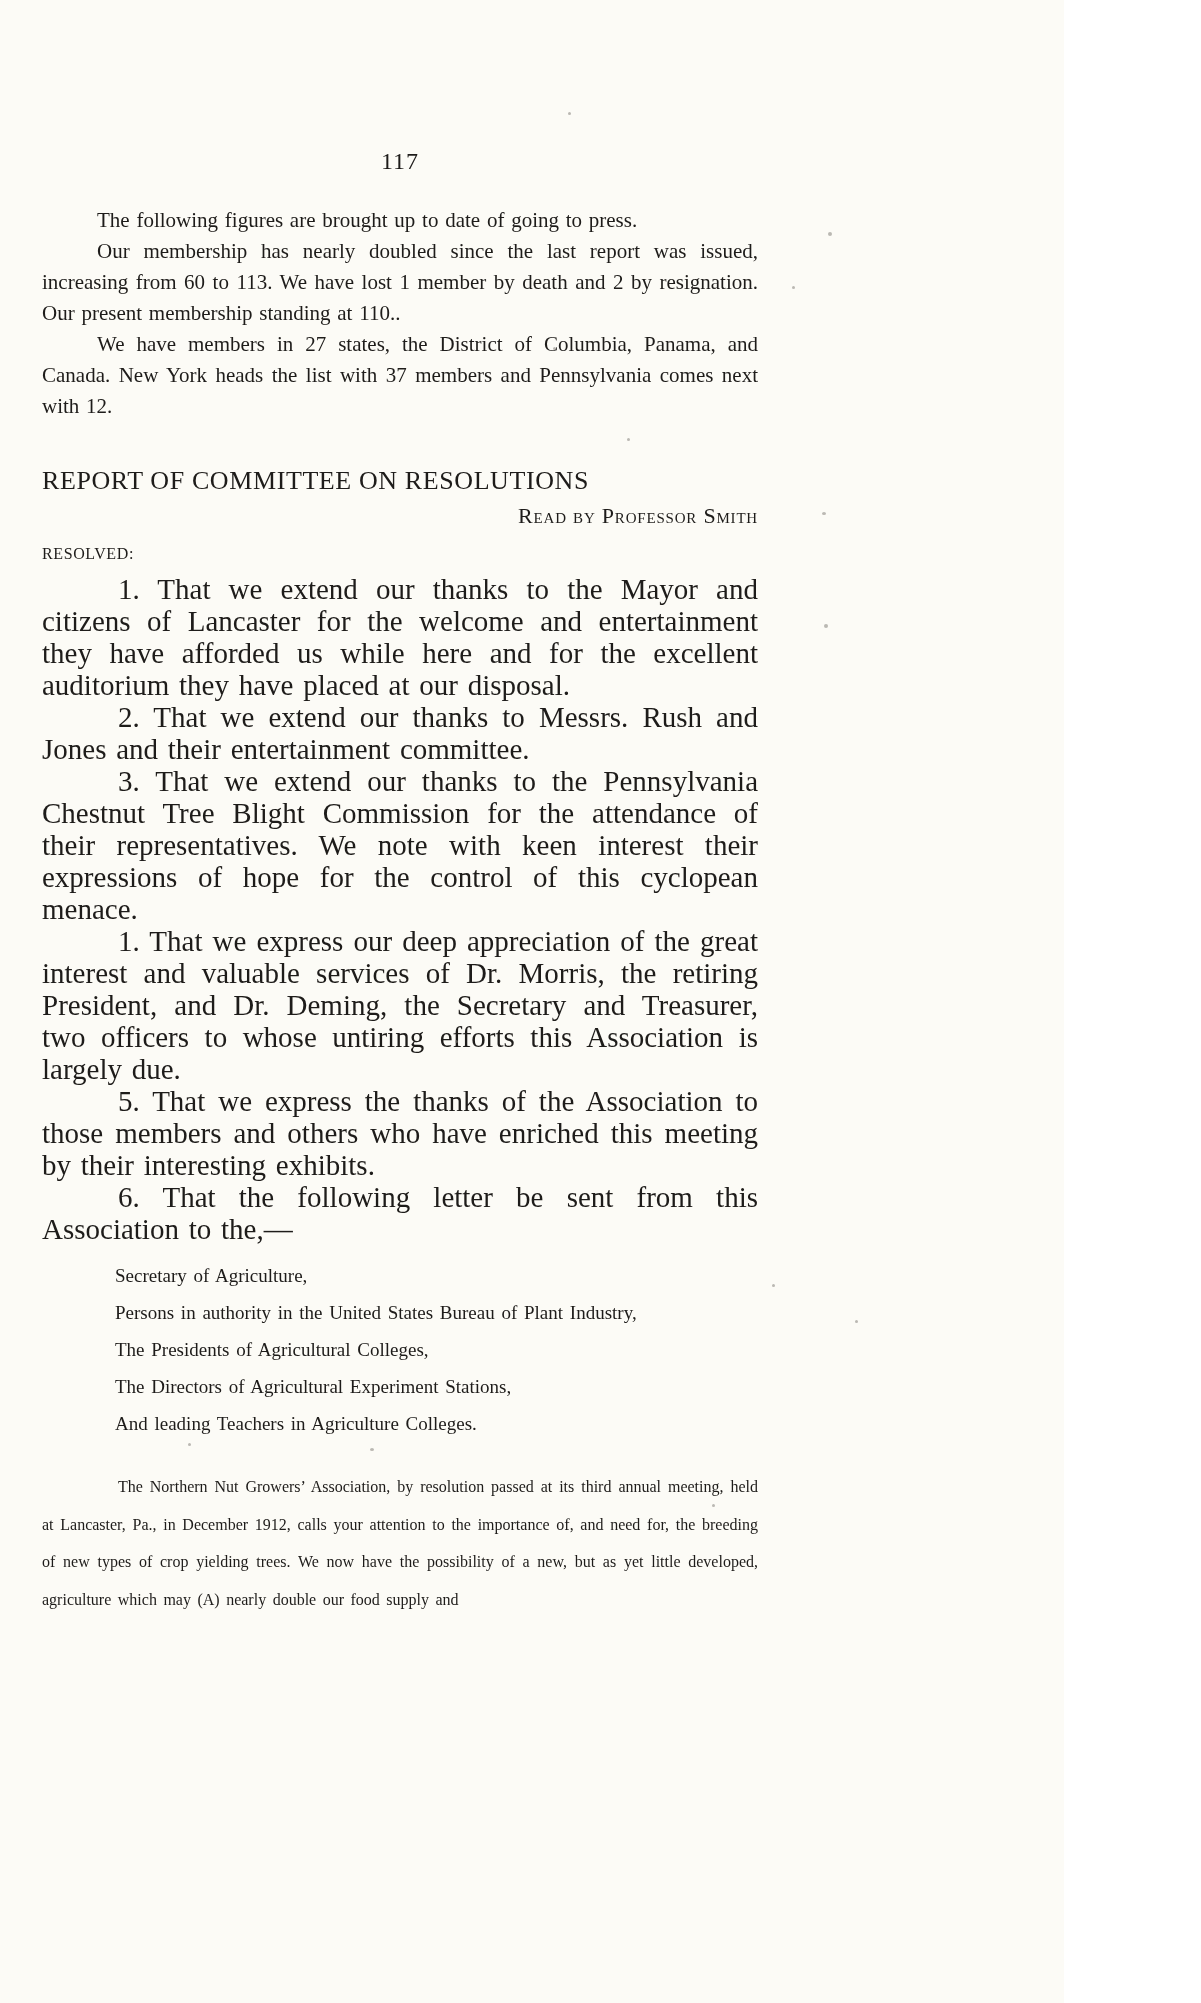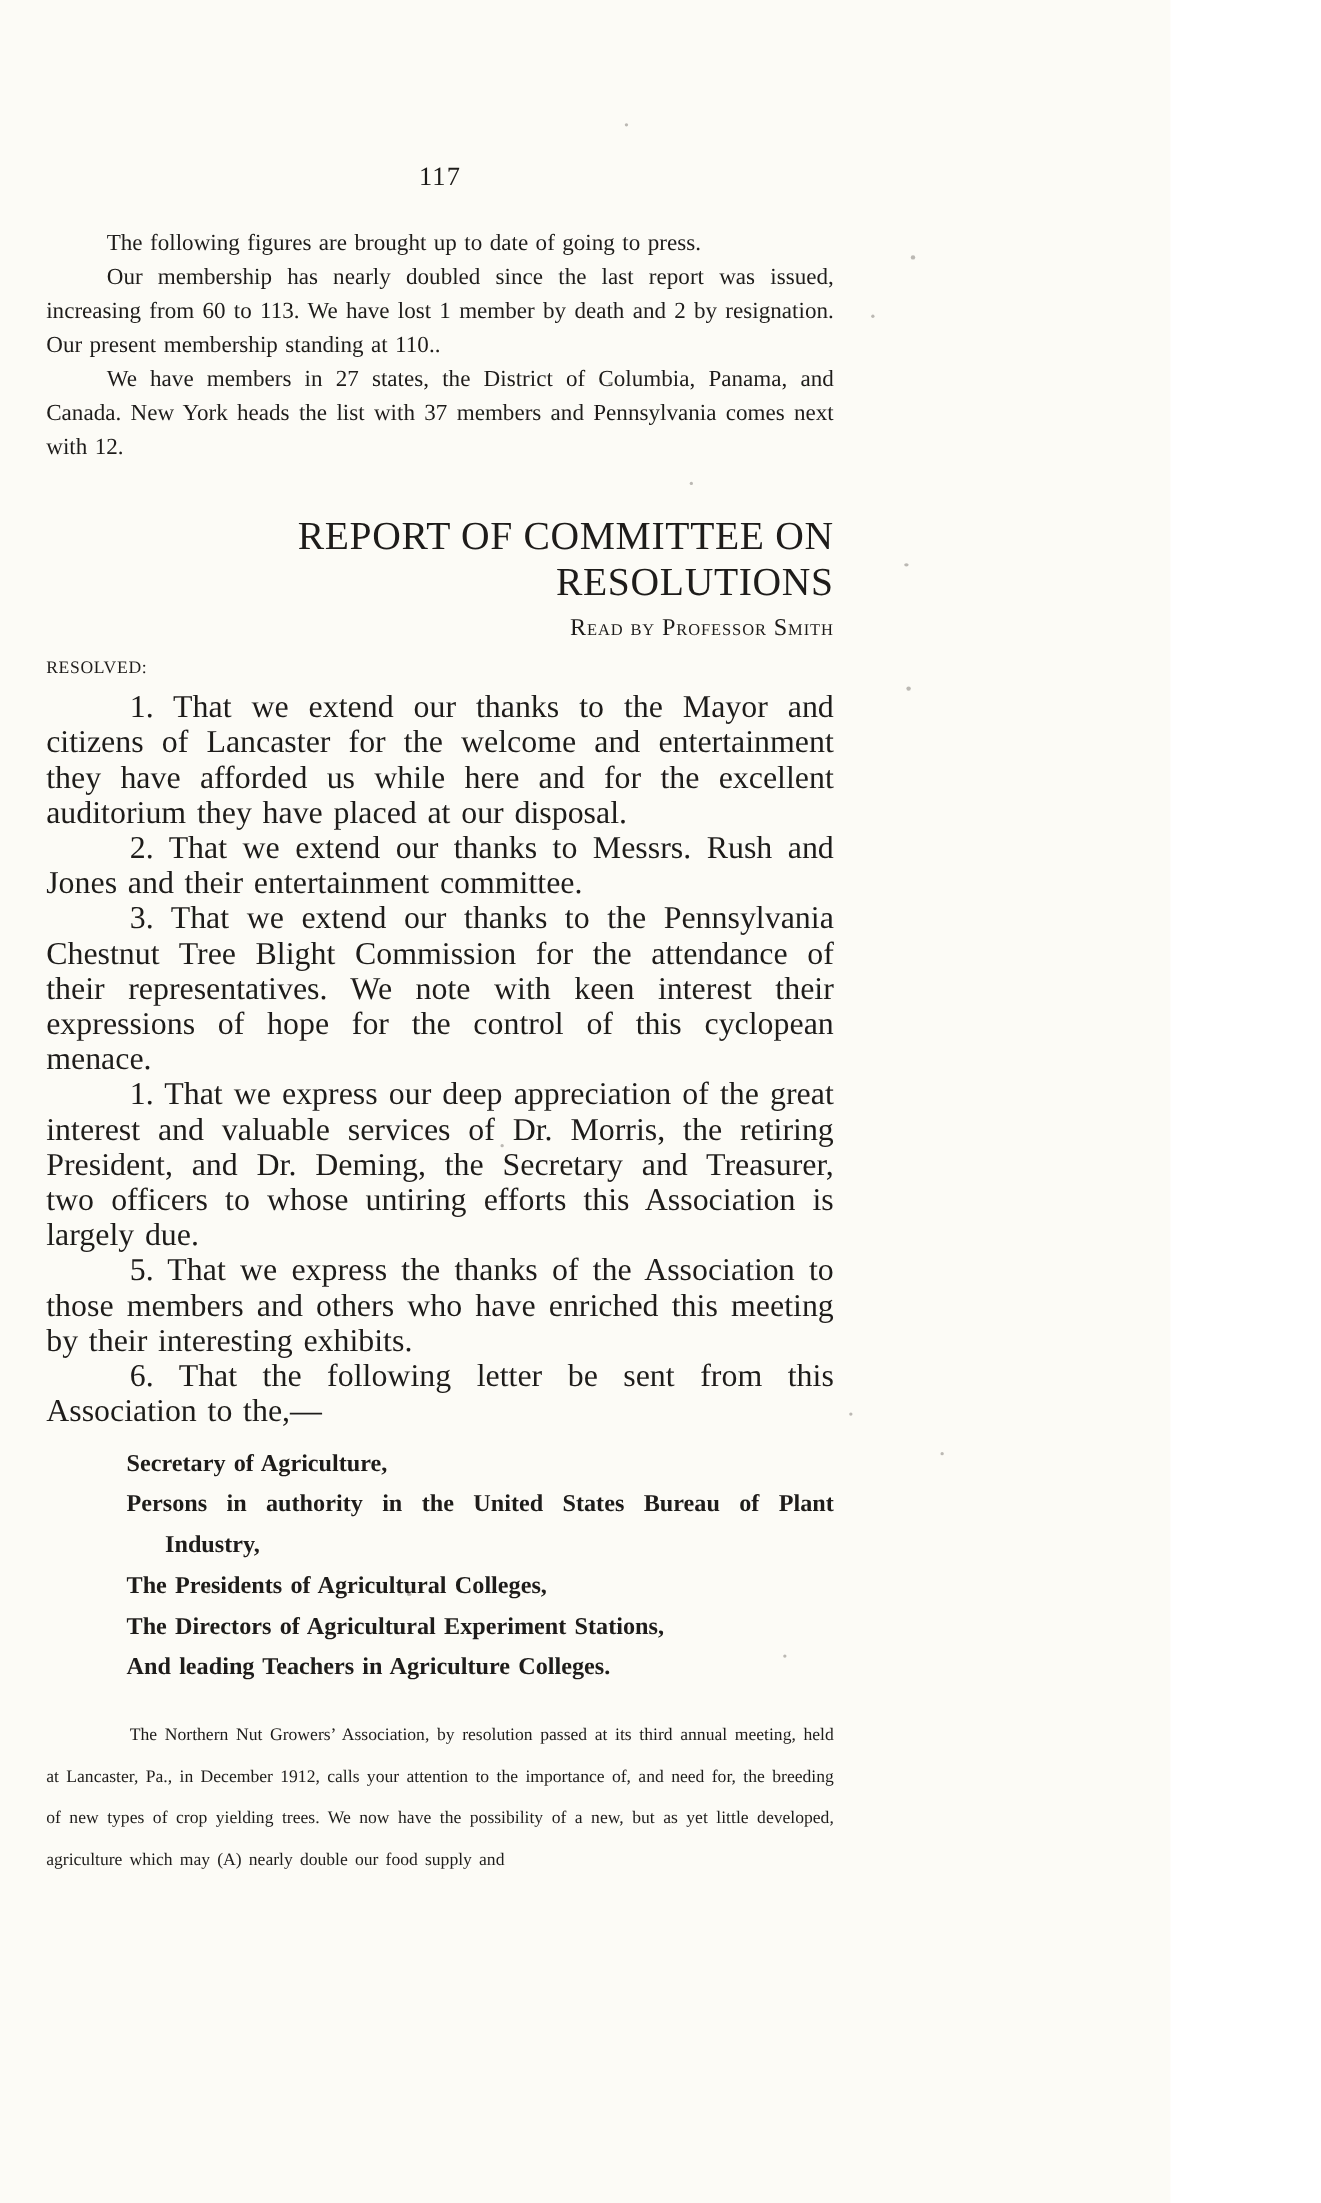--- a/index.html
+++ b/index.html
@@ -28,23 +28,23 @@
   .intro-block { margin-top: 30px; }
   .intro {
     font-size: 21px;
     line-height: 31px;
     text-align: justify;
     text-indent: 55px;
     word-spacing: 1.5px;
   }
   .title {
     margin-top: 44px;
-    font-size: 36px;
+    font-size: 26px;
     font-weight: 400;
-    text-align: right;
+    text-align: left;
     letter-spacing: 0.6px;
     font-family: Liberation Serif, serif;
   }
   .byline {
     margin-top: 7px;
     font-size: 22px;
     font-weight: 400;
     text-align: right;
     font-variant: small-caps;
     letter-spacing: 0.8px;
@@ -58,27 +58,26 @@
   .res {
     font-size: 29px;
     line-height: 32px;
     text-align: justify;
     text-indent: 76px;
     word-spacing: 2.5px;
     font-family: Liberation Serif, serif;
   }
   .addressees { margin-top: 12px; }
   .addr {
-    font-size: 22px;
+    font-size: 19px;
     line-height: 37px;
     text-align: justify;
     padding-left: 108px;
     text-indent: -35px;
     word-spacing: 2px;
-    font-weight: bold;
   }
   .closing {
     margin-top: 26px;
     font-size: 16px;
     line-height: 37.5px;
     text-align: justify;
     text-indent: 76px;
     word-spacing: 2.5px;
   }
   .speck {

